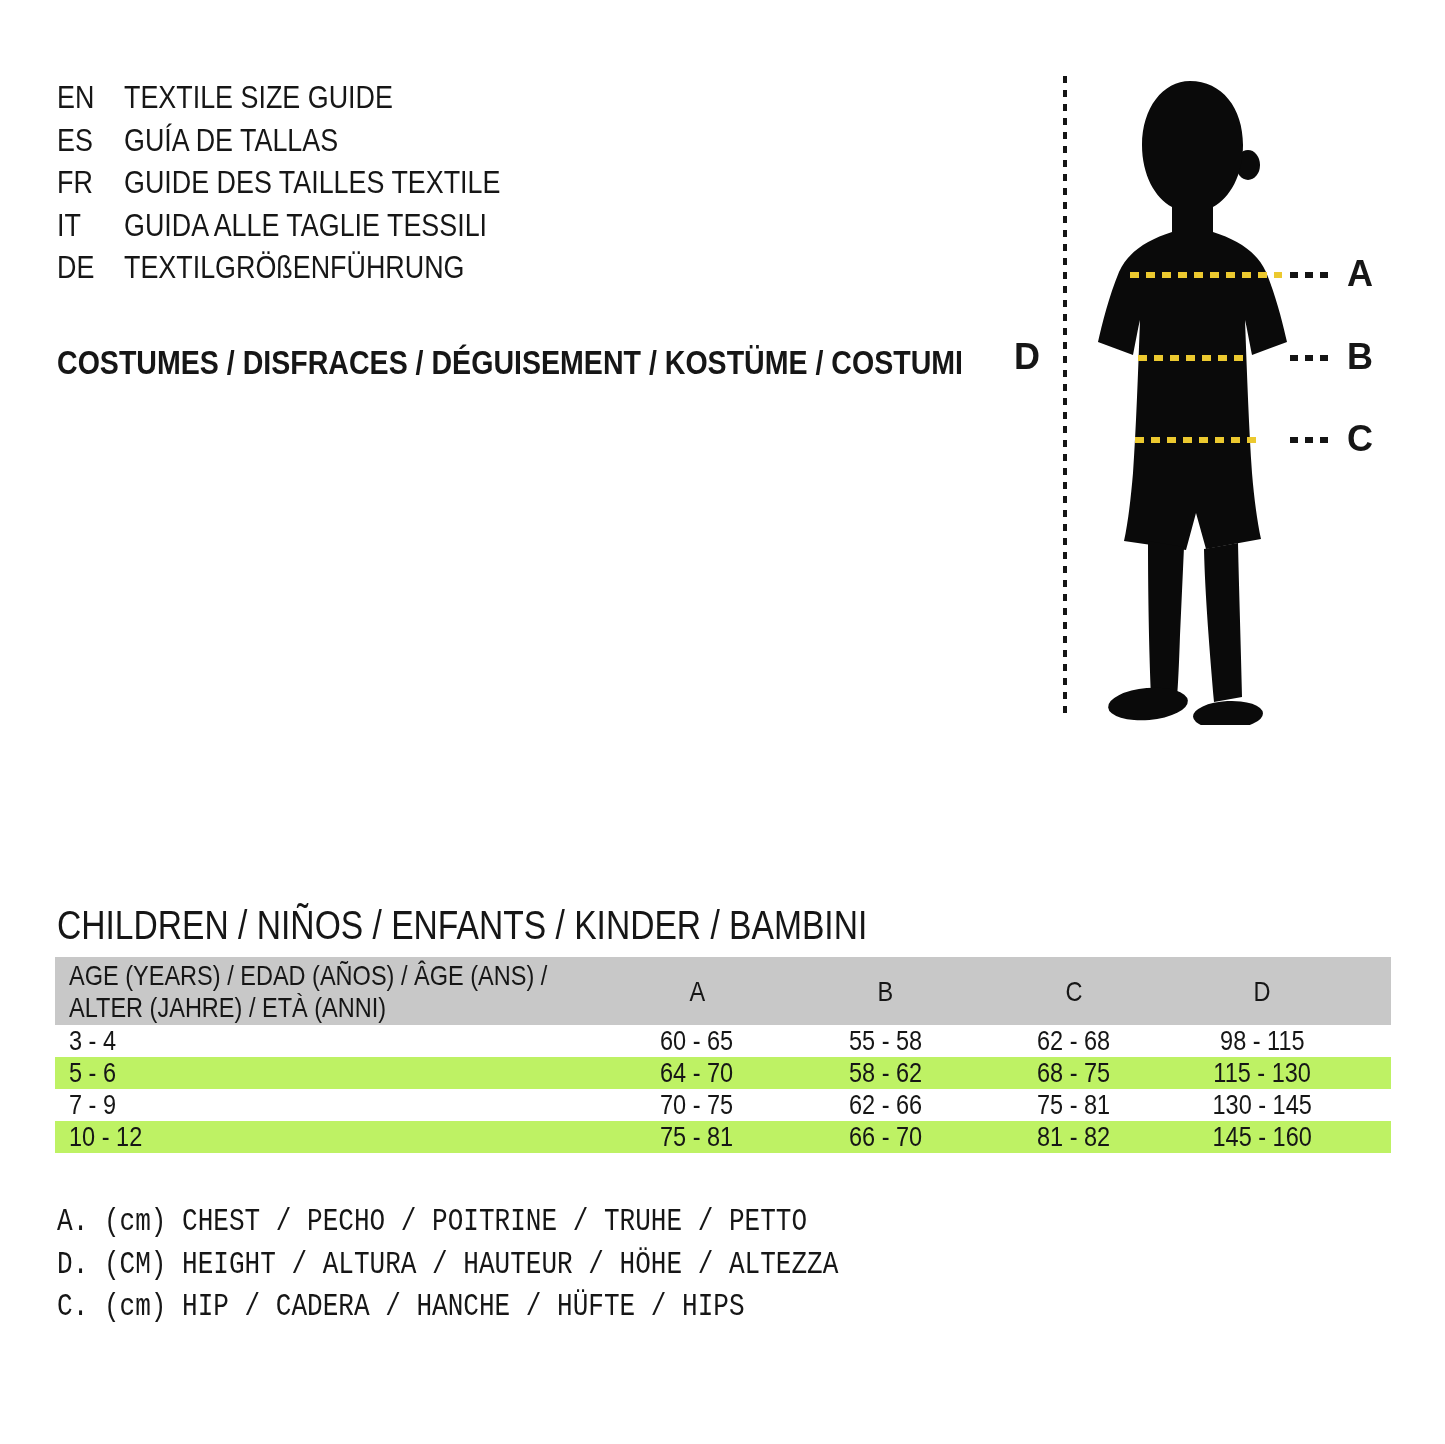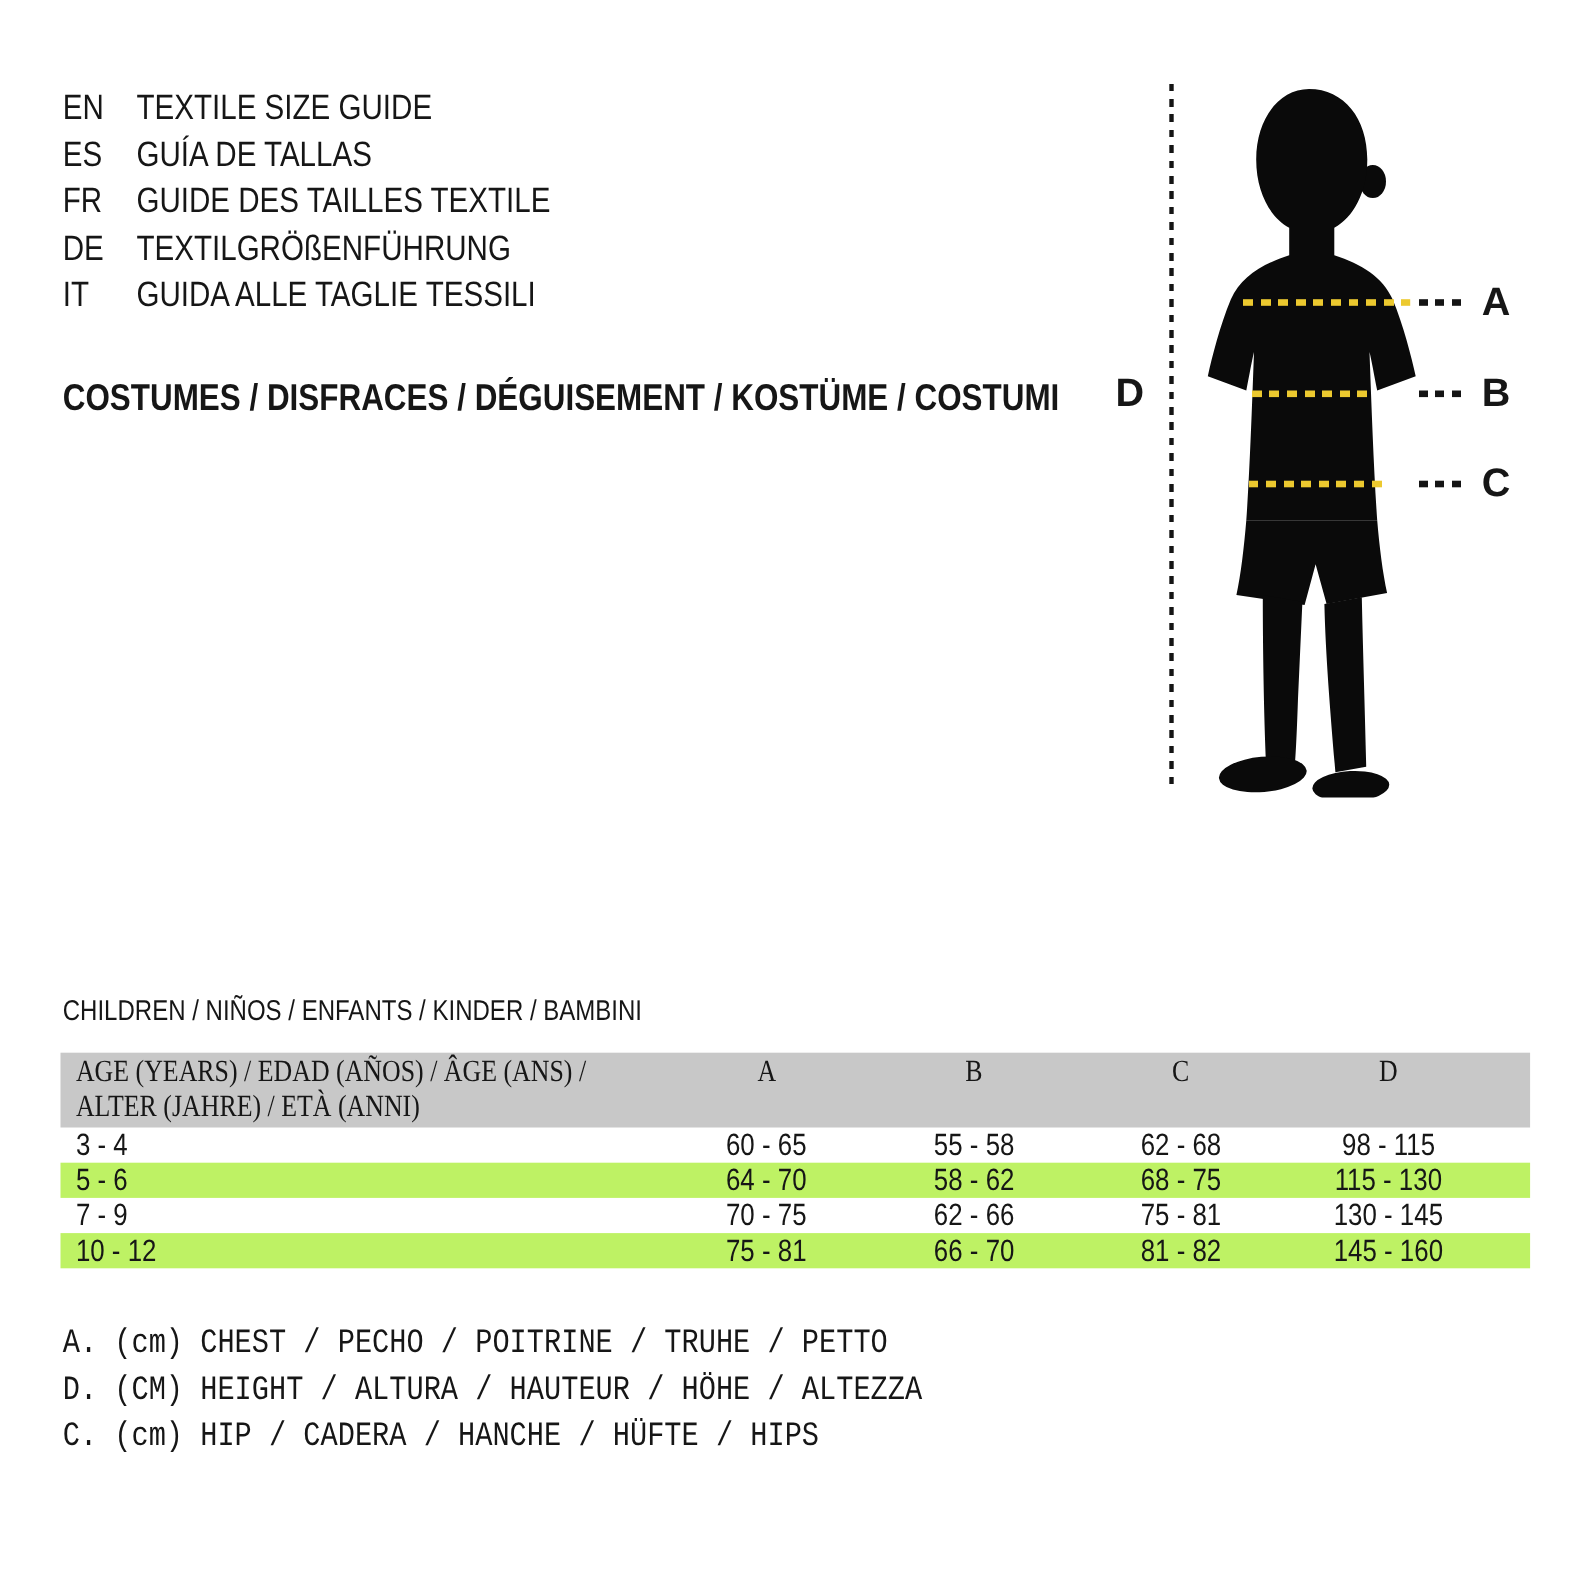--- a/index.html
+++ b/index.html
@@ -10,42 +10,42 @@
   .cnd{display:inline-block;transform:scaleX(0.84);transform-origin:0 50%;white-space:nowrap;}
   .cndc{display:inline-block;transform:scaleX(0.84);transform-origin:50% 50%;white-space:nowrap;}
 
   
   .lang-block{position:absolute;left:57px;top:76px;}
   .lang-row{display:flex;line-height:42.5px;font-size:32px;}
   .lang-code{width:67px;flex:0 0 67px;}
 
   
   .category-title{position:absolute;left:57px;top:331px;font-size:34px;font-weight:bold;margin-top:12px;}
-  .section-title{position:absolute;left:57px;top:903px;font-size:26px;}
+  .section-title{position:absolute;left:57px;top:903px;font-size:40px;}
 
   
   .figure{position:absolute;left:1000px;top:60px;width:445px;height:680px;}
   .vline{position:absolute;left:63px;top:16px;width:4px;height:637px;
     background:repeating-linear-gradient(180deg,#141414 0 7px,transparent 7px 14px);}
   .d-label{position:absolute;left:5px;top:276px;width:44px;text-align:center;
     font-size:36px;font-weight:bold;}
   .sil{position:absolute;left:85px;top:15px;}
   .dashy{position:absolute;height:6px;
     background:repeating-linear-gradient(90deg,#ecc92f 0 9px,transparent 9px 16px);}
   .dashb{position:absolute;height:6px;
     background:repeating-linear-gradient(90deg,#141414 0 8px,transparent 8px 15px);}
   .m-label{position:absolute;font-size:36px;font-weight:bold;}
   .ya{top:212px;left:130px;width:152px;} .ba{top:212px;left:290px;width:44px;} .la{top:193px;left:347px;}
   .yb{top:295px;left:138px;width:112px;} .bb{top:295px;left:290px;width:44px;} .lb{top:276px;left:347px;}
   .yc{top:377px;left:135px;width:124px;} .bc{top:377px;left:290px;width:44px;} .lc{top:358px;left:347px;}
 
   
   .size-table{position:absolute;left:55px;top:957px;width:1336px;font-size:28px;}
   .t-row{display:flex;align-items:flex-end;height:32px;}
-  .t-head{background:#c8c8c8;height:68px;align-items:flex-start;font-family:Liberation Serif, serif;}
+  .t-head{background:#c8c8c8;height:68px;align-items:center;}
   .t-head .c-age{padding-top:2px;line-height:32px;}
   .t-head .c-val{padding-top:2px;line-height:32px;}
   .c-age{width:41%;flex:0 0 41%;padding-left:14px;box-sizing:border-box;}
   .c-val{width:14.1%;flex:0 0 14.1%;text-align:center;}
   .t-row.alt{background:#bef264;}
 
   
   .legend{position:absolute;left:57px;top:1201px;font-size:31px;line-height:42.7px;font-family:Liberation Mono, monospace;}
 </style>
 </head>
@@ -60,26 +60,26 @@
     </div>
     <div class="lang-row">
       <span class="lang-code"><span class="cnd">ES</span></span>
       <span class="cnd">GUÍA DE TALLAS</span>
     </div>
     <div class="lang-row">
       <span class="lang-code"><span class="cnd">FR</span></span>
       <span class="cnd">GUIDE DES TAILLES TEXTILE</span>
     </div>
     <div class="lang-row">
+      <span class="lang-code"><span class="cnd">IT</span></span>
+      <span class="cnd">GUIDA ALLE TAGLIE TESSILI</span>
+    </div>
+    <div class="lang-row">
       <span class="lang-code"><span class="cnd">DE</span></span>
       <span class="cnd">TEXTILGRÖßENFÜHRUNG</span>
-    </div>
-    <div class="lang-row">
-      <span class="lang-code"><span class="cnd">IT</span></span>
-      <span class="cnd">GUIDA ALLE TAGLIE TESSILI</span>
     </div>
   </div>
 
   <div class="category-title">
     <span class="cnd">COSTUMES / DISFRACES / DÉGUISEMENT / KOSTÜME / COSTUMI</span>
   </div>
 
   <div class="figure">
     <div class="vline"></div>
     <div class="d-label">D</div>

